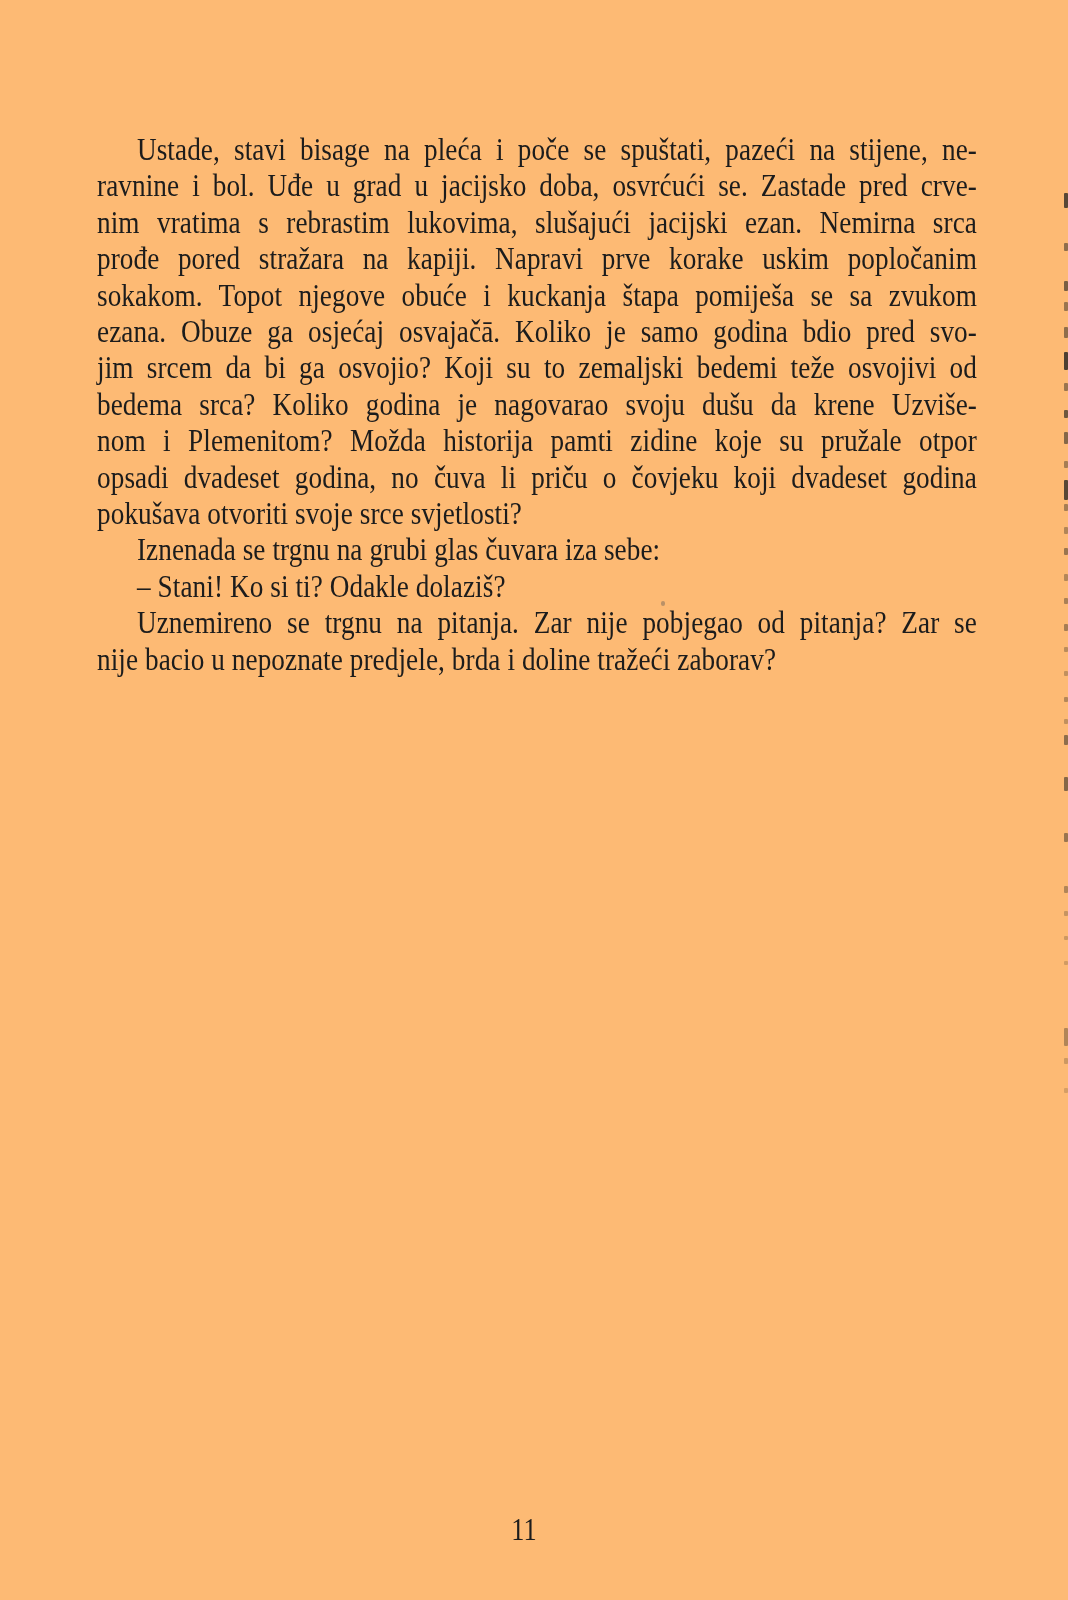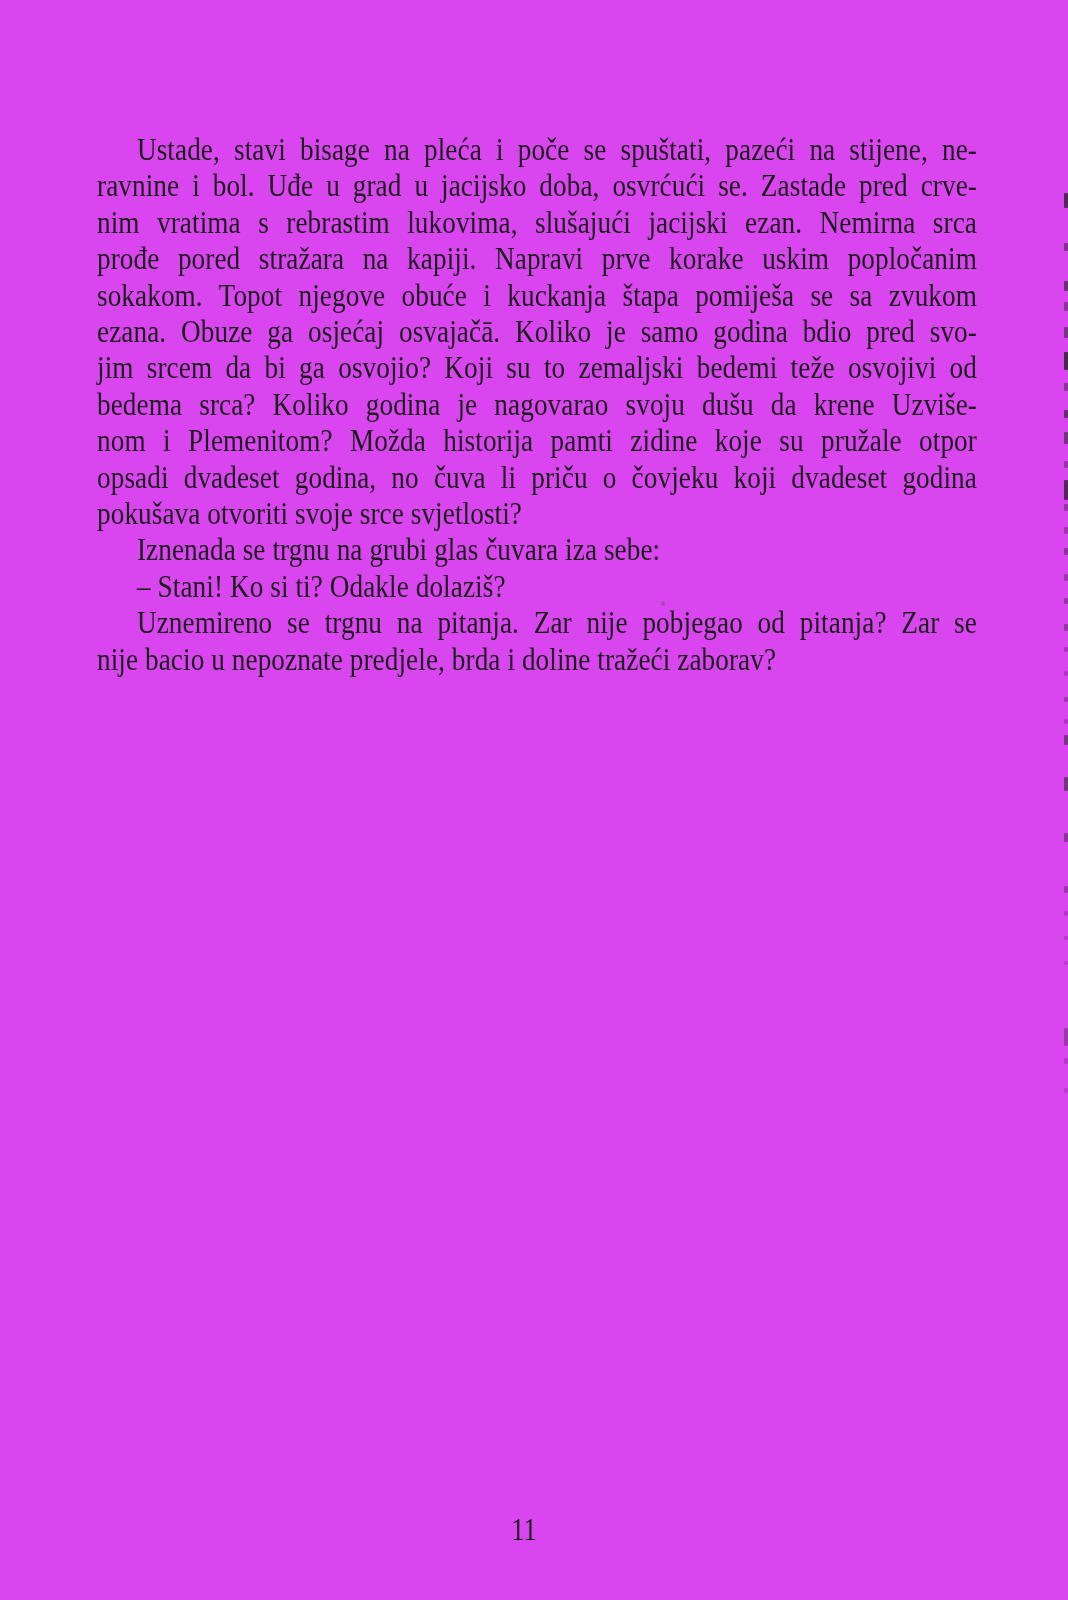--- a/index.html
+++ b/index.html
@@ -1,20 +1,20 @@
 <!DOCTYPE html>
 <html><head>
 <meta charset="utf-8">
 <style>
   html, body { margin: 0; padding: 0; background: #ffffff; }
   .page {
     position: relative;
     width: 1068px;
     height: 1600px;
-    background: #d946ef;
+    background: #fdba74;
     overflow: hidden;
     font-family: "Liberation Serif", "DejaVu Serif", serif;
     color: #1c1c1c;
   }
   .textblock {
     position: absolute;
     left: 97px;
     top: 131px;
     width: 1035px;
     transform: scaleX(0.8502);

